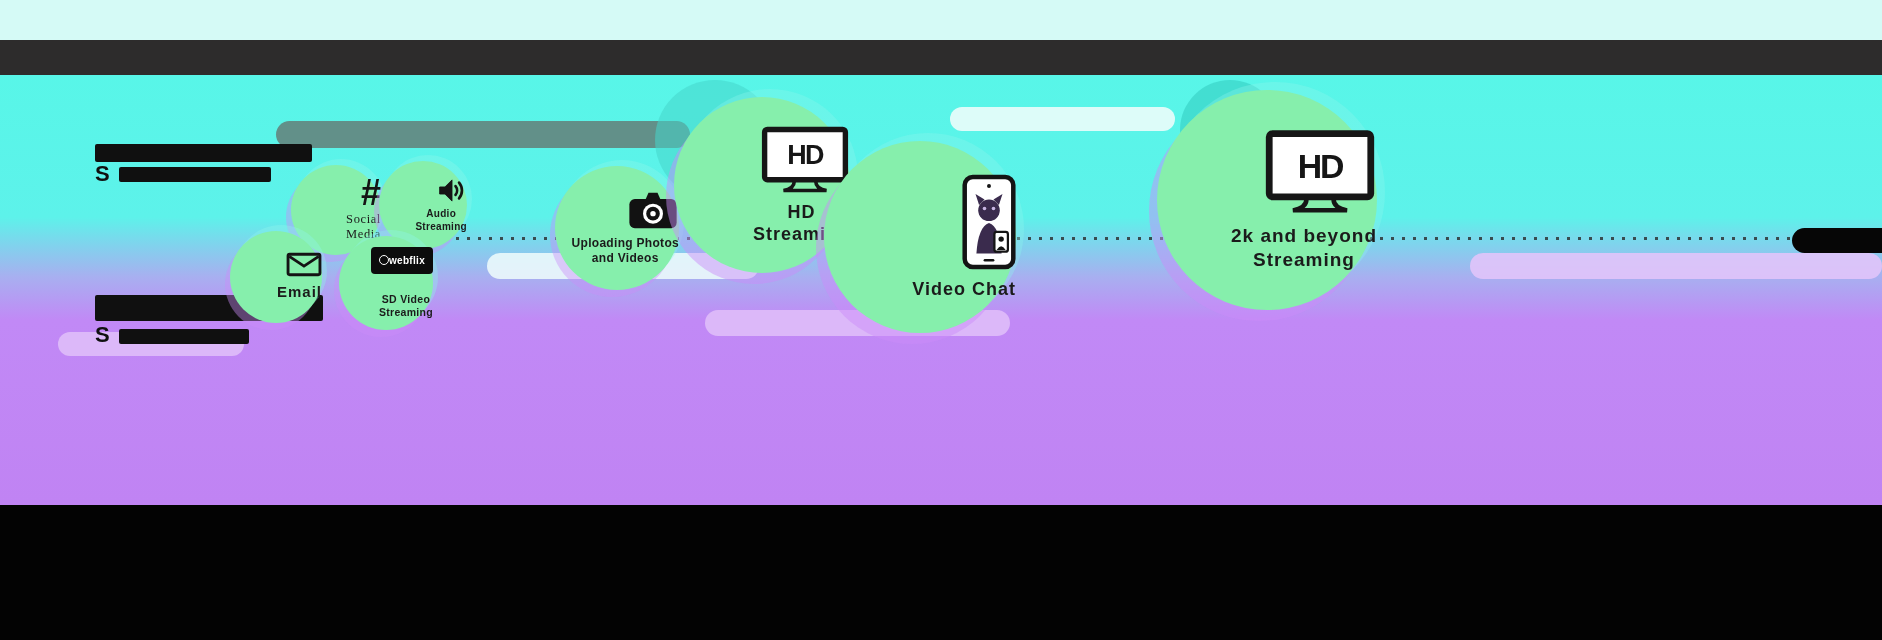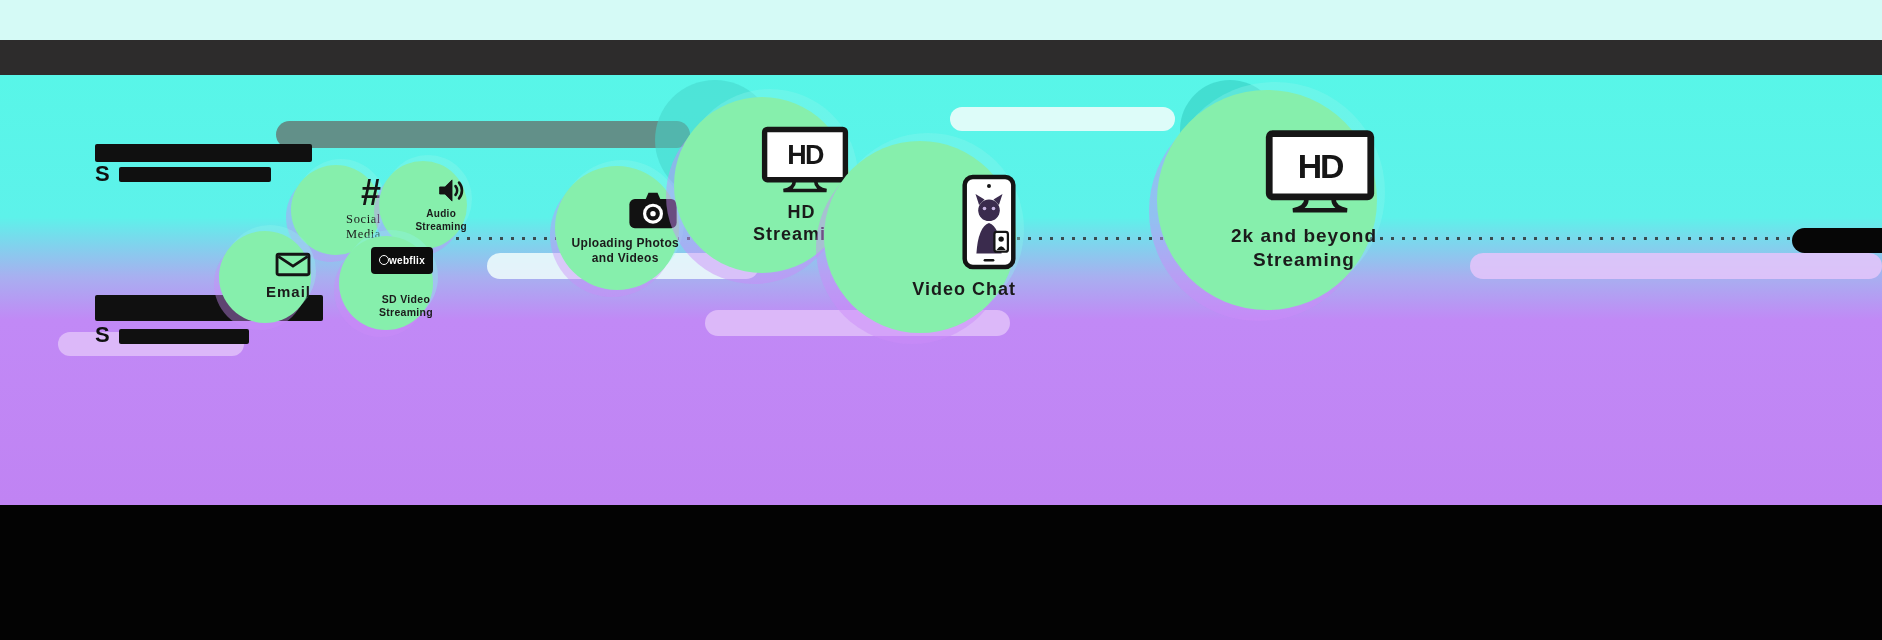--- a/index.html
+++ b/index.html
@@ -55,21 +55,21 @@
   .bubble.big{box-shadow:-8px 11px 0 0 rgba(202,140,248,0.48), 8px -8px 0 0 rgba(142,246,236,0.33);}
   .lbl{white-space:pre-line;letter-spacing:0.6px;line-height:1.25;color:#1b1b1b;}
 
   #b-social{left:291px;top:165px;width:90px;height:90px;}
   #b-social .lbl{font-size:12.5px;font-weight:normal;margin-top:2px;font-family:Liberation Serif, serif;}
   .hash{font-size:36px;font-weight:bold;line-height:0.9;color:#141414;}
 
   #b-audio{left:379px;top:161px;width:88px;height:88px;}
   #b-audio .lbl{font-size:10px;font-weight:bold;margin-top:4px;letter-spacing:0.3px;}
 
-  #b-email{left:219px;top:231px;width:92px;height:92px;}
+  #b-email{left:230px;top:231px;width:92px;height:92px;}
   #b-email .lbl{font-size:15px;font-weight:bold;margin-top:6px;letter-spacing:1px;}
 
   #b-sd{left:339px;top:236px;width:94px;height:94px;}
   #b-sd .lbl{font-size:10.5px;font-weight:bold;margin-top:19px;letter-spacing:0.3px;}
   .webflix{display:flex;align-items:center;gap:0;background:#0c0c0c;color:#ffffff;
     border-radius:4px;padding:8px 8px;font-size:10px;font-weight:bold;letter-spacing:0.3px;}
   .webflix-dot{width:8px;height:8px;border:1.5px solid #ffffff;border-radius:50%;display:inline-block;}
 
   #b-upload{left:555px;top:166px;width:124px;height:124px;}
   #b-upload .lbl{font-size:12px;font-weight:bold;margin-top:6px;letter-spacing:0.3px;}

